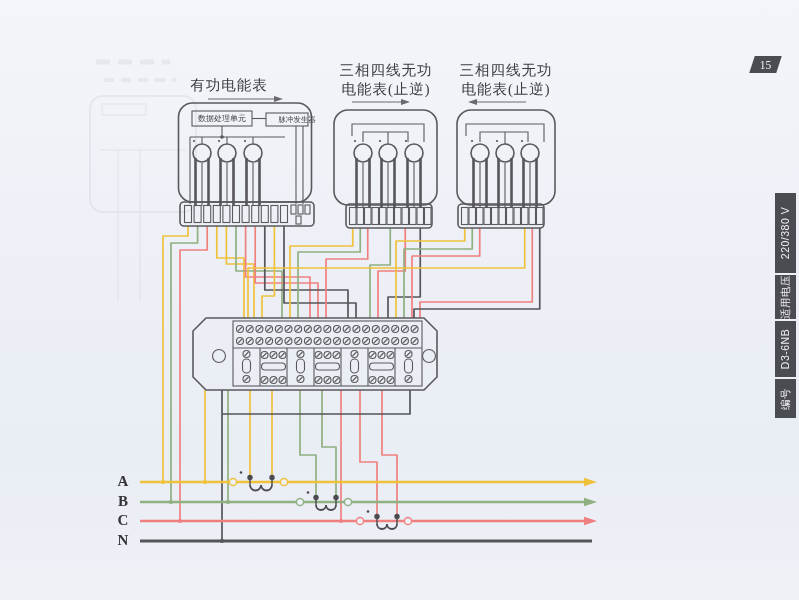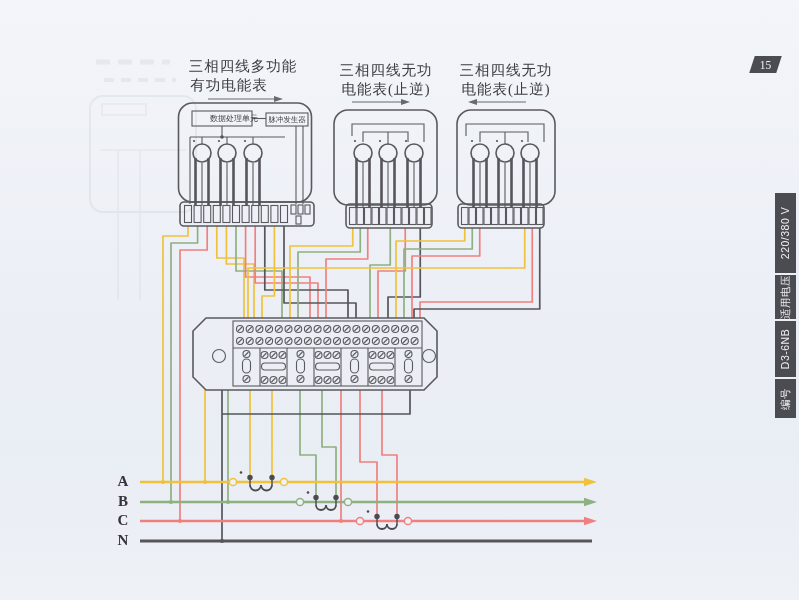--- a/index.html
+++ b/index.html
@@ -406,29 +406,28 @@
     <g id="g-arrows">
         <line x1="208" y1="99" x2="276" y2="99" stroke="#6a6a6e" stroke-width="1.2"></line>
         <polygon points="283,99 274,96 274,102" fill="#6a6a6e"></polygon>
         <line x1="352" y1="102" x2="403" y2="102" stroke="#6a6a6e" stroke-width="1.2"></line>
         <polygon points="410,102 401,99 401,105" fill="#6a6a6e"></polygon>
         <line x1="526" y1="102" x2="475" y2="102" stroke="#6a6a6e" stroke-width="1.2"></line>
         <polygon points="468,102 477,99 477,105" fill="#6a6a6e"></polygon>
       </g>
   </svg>
 
-  <div class="txt mtitle" style="left:158px;top:57px;">三相四线多功能</div>
   <div class="txt mtitle" style="left:144px;top:76px;">有功电能表</div>
   <div class="txt mtitle" style="left:301px;top:61px;">三相四线无功</div>
   <div class="txt mtitle" style="left:301px;top:80px;">电能表(止逆)</div>
   <div class="txt mtitle" style="left:421px;top:61px;">三相四线无功</div>
   <div class="txt mtitle" style="left:421px;top:80px;">电能表(止逆)</div>
 
-  <div class="txt boxlabel" style="left:192px;top:111px;width:60px;height:15px;font-size:8px;margin-left:12px;">数据处理单元</div>
-  <div class="txt boxlabel" style="left:266px;top:113px;width:42px;height:13px;font-size:7.5px;">脉冲发生器</div>
+  <div class="txt boxlabel" style="left:192px;top:111px;width:60px;height:15px;font-size:8px;">数据处理单元</div>
+  <div class="txt boxlabel" style="left:266px;top:113px;width:42px;height:13px;font-size:7.5px;padding-left:10px;">脉冲发生器</div>
 
   <div class="txt buslabel" style="left:112px;top:473px;">A</div>
   <div class="txt buslabel" style="left:112px;top:493px;">B</div>
   <div class="txt buslabel" style="left:112px;top:512px;">C</div>
   <div class="txt buslabel" style="left:112px;top:532px;">N</div>
 
 
   <div class="pagebadge">
     <span>15</span>
   </div>

